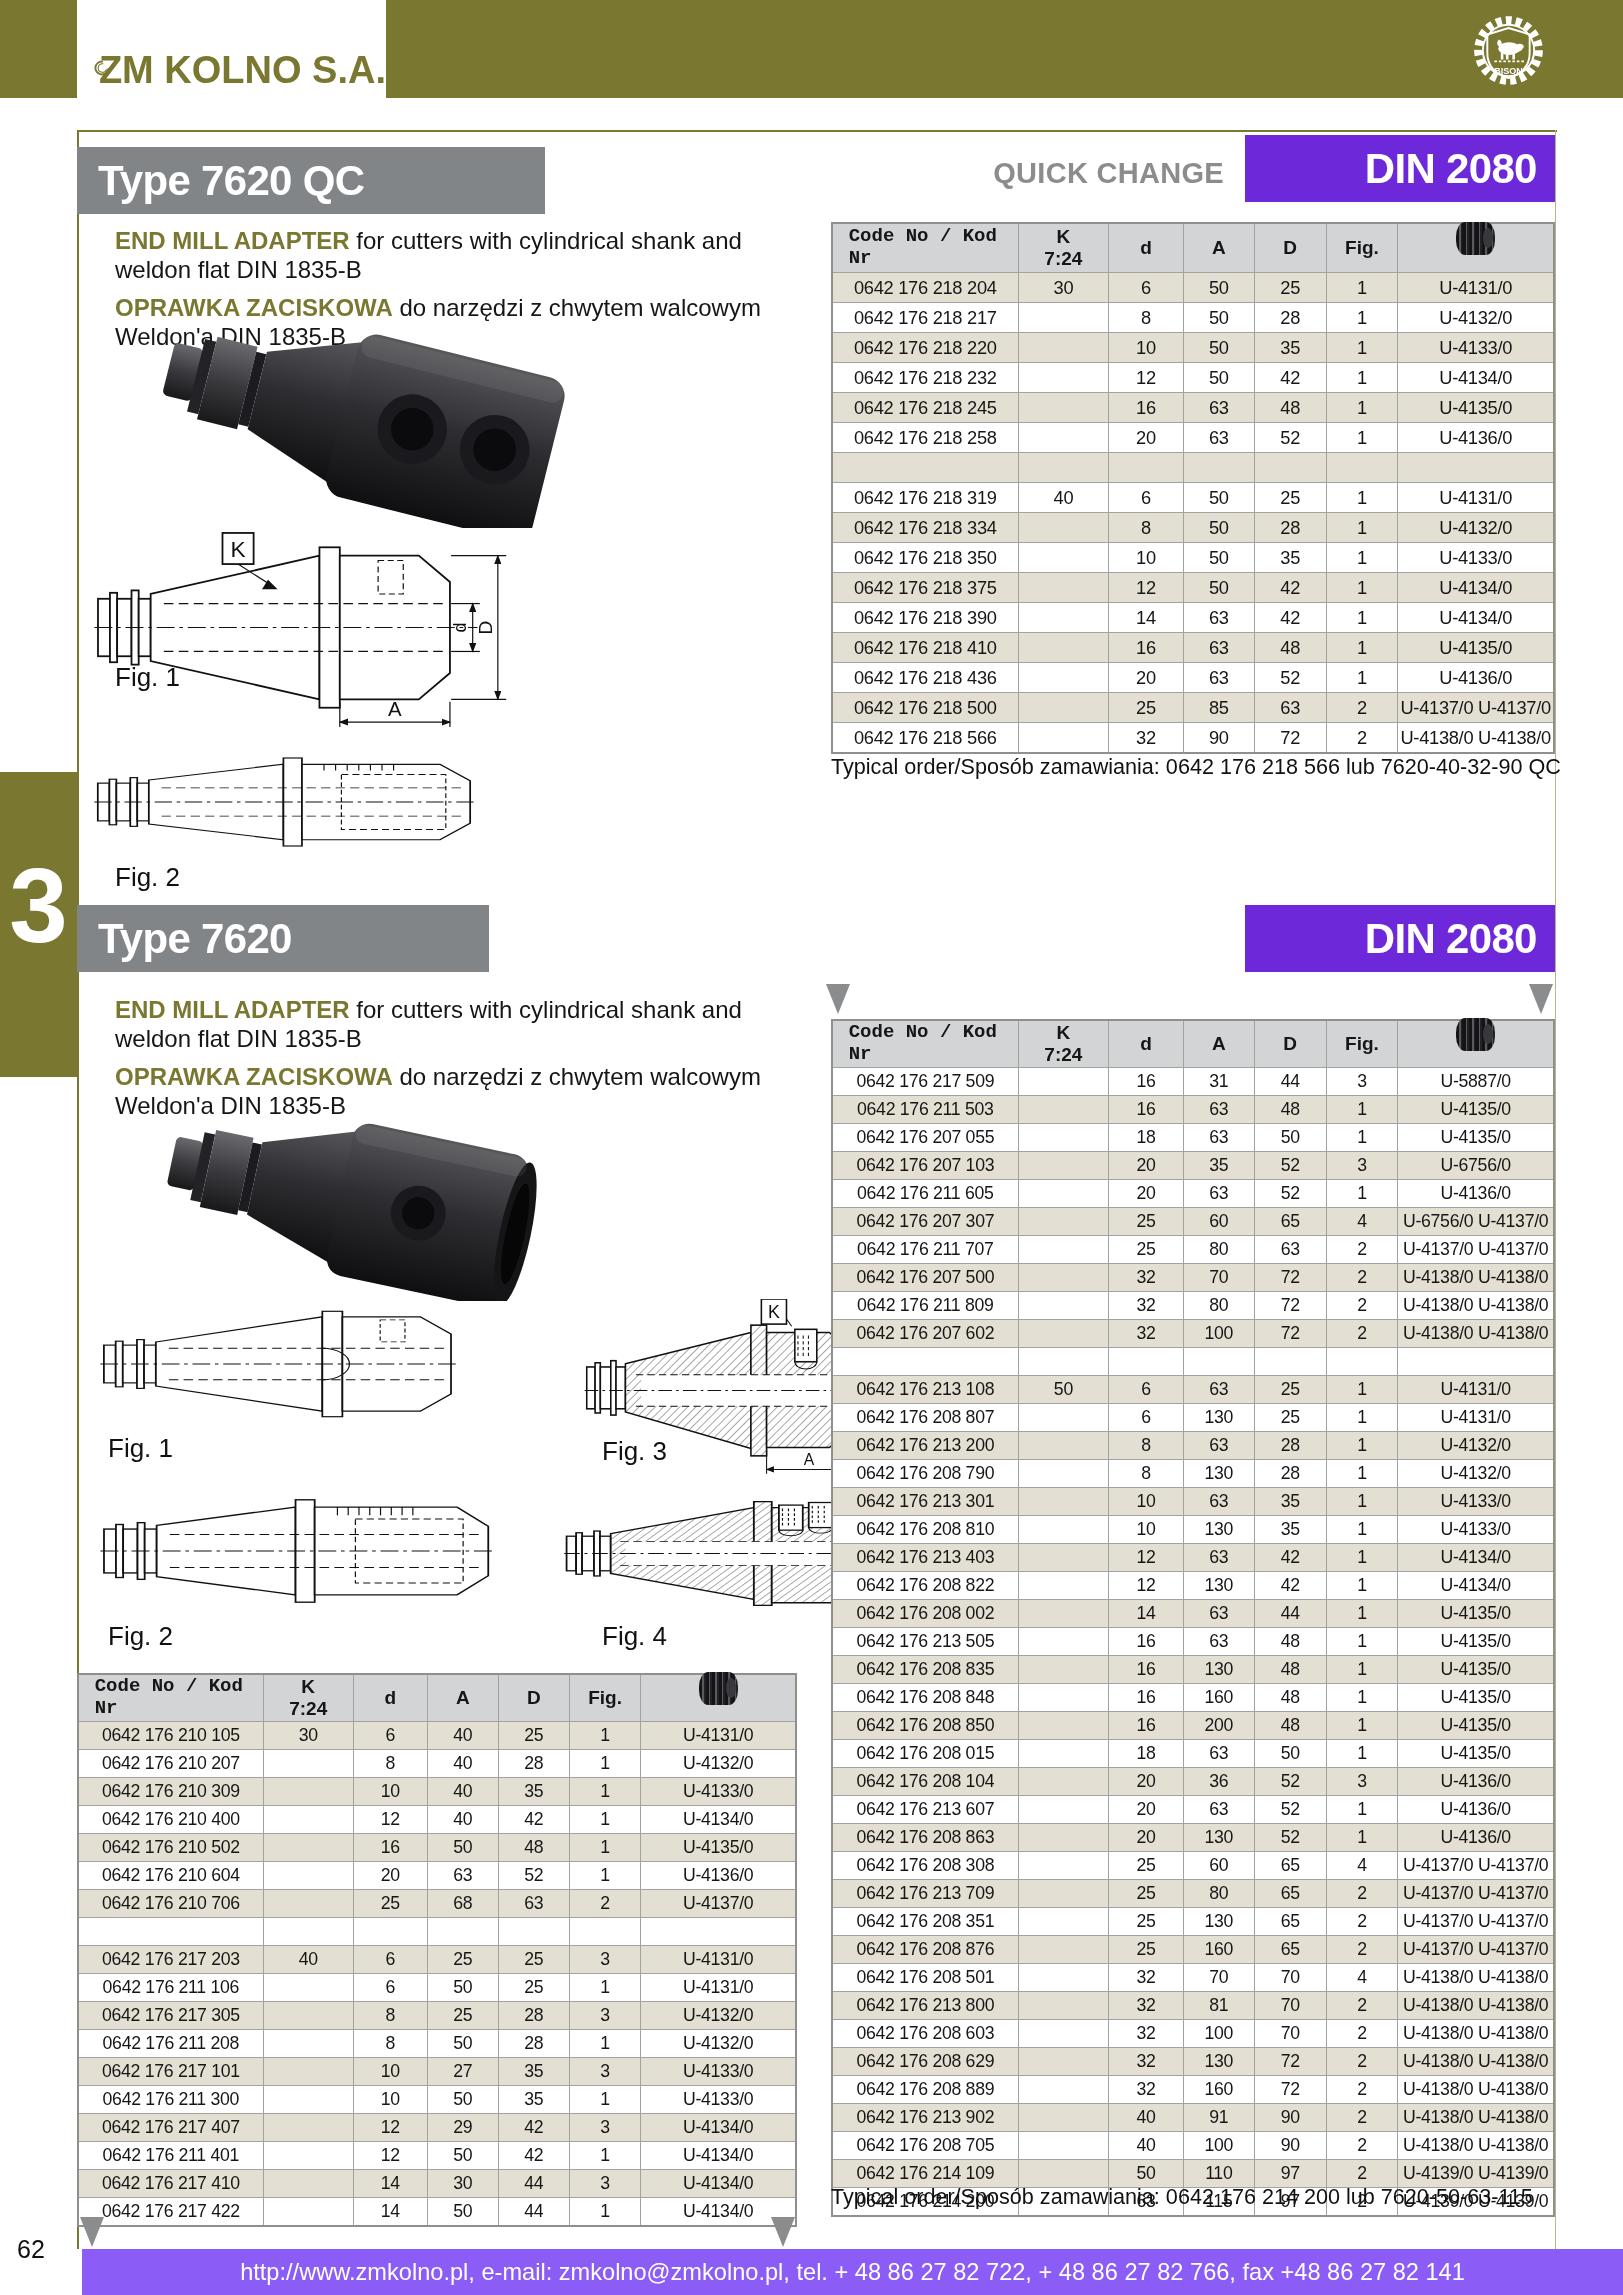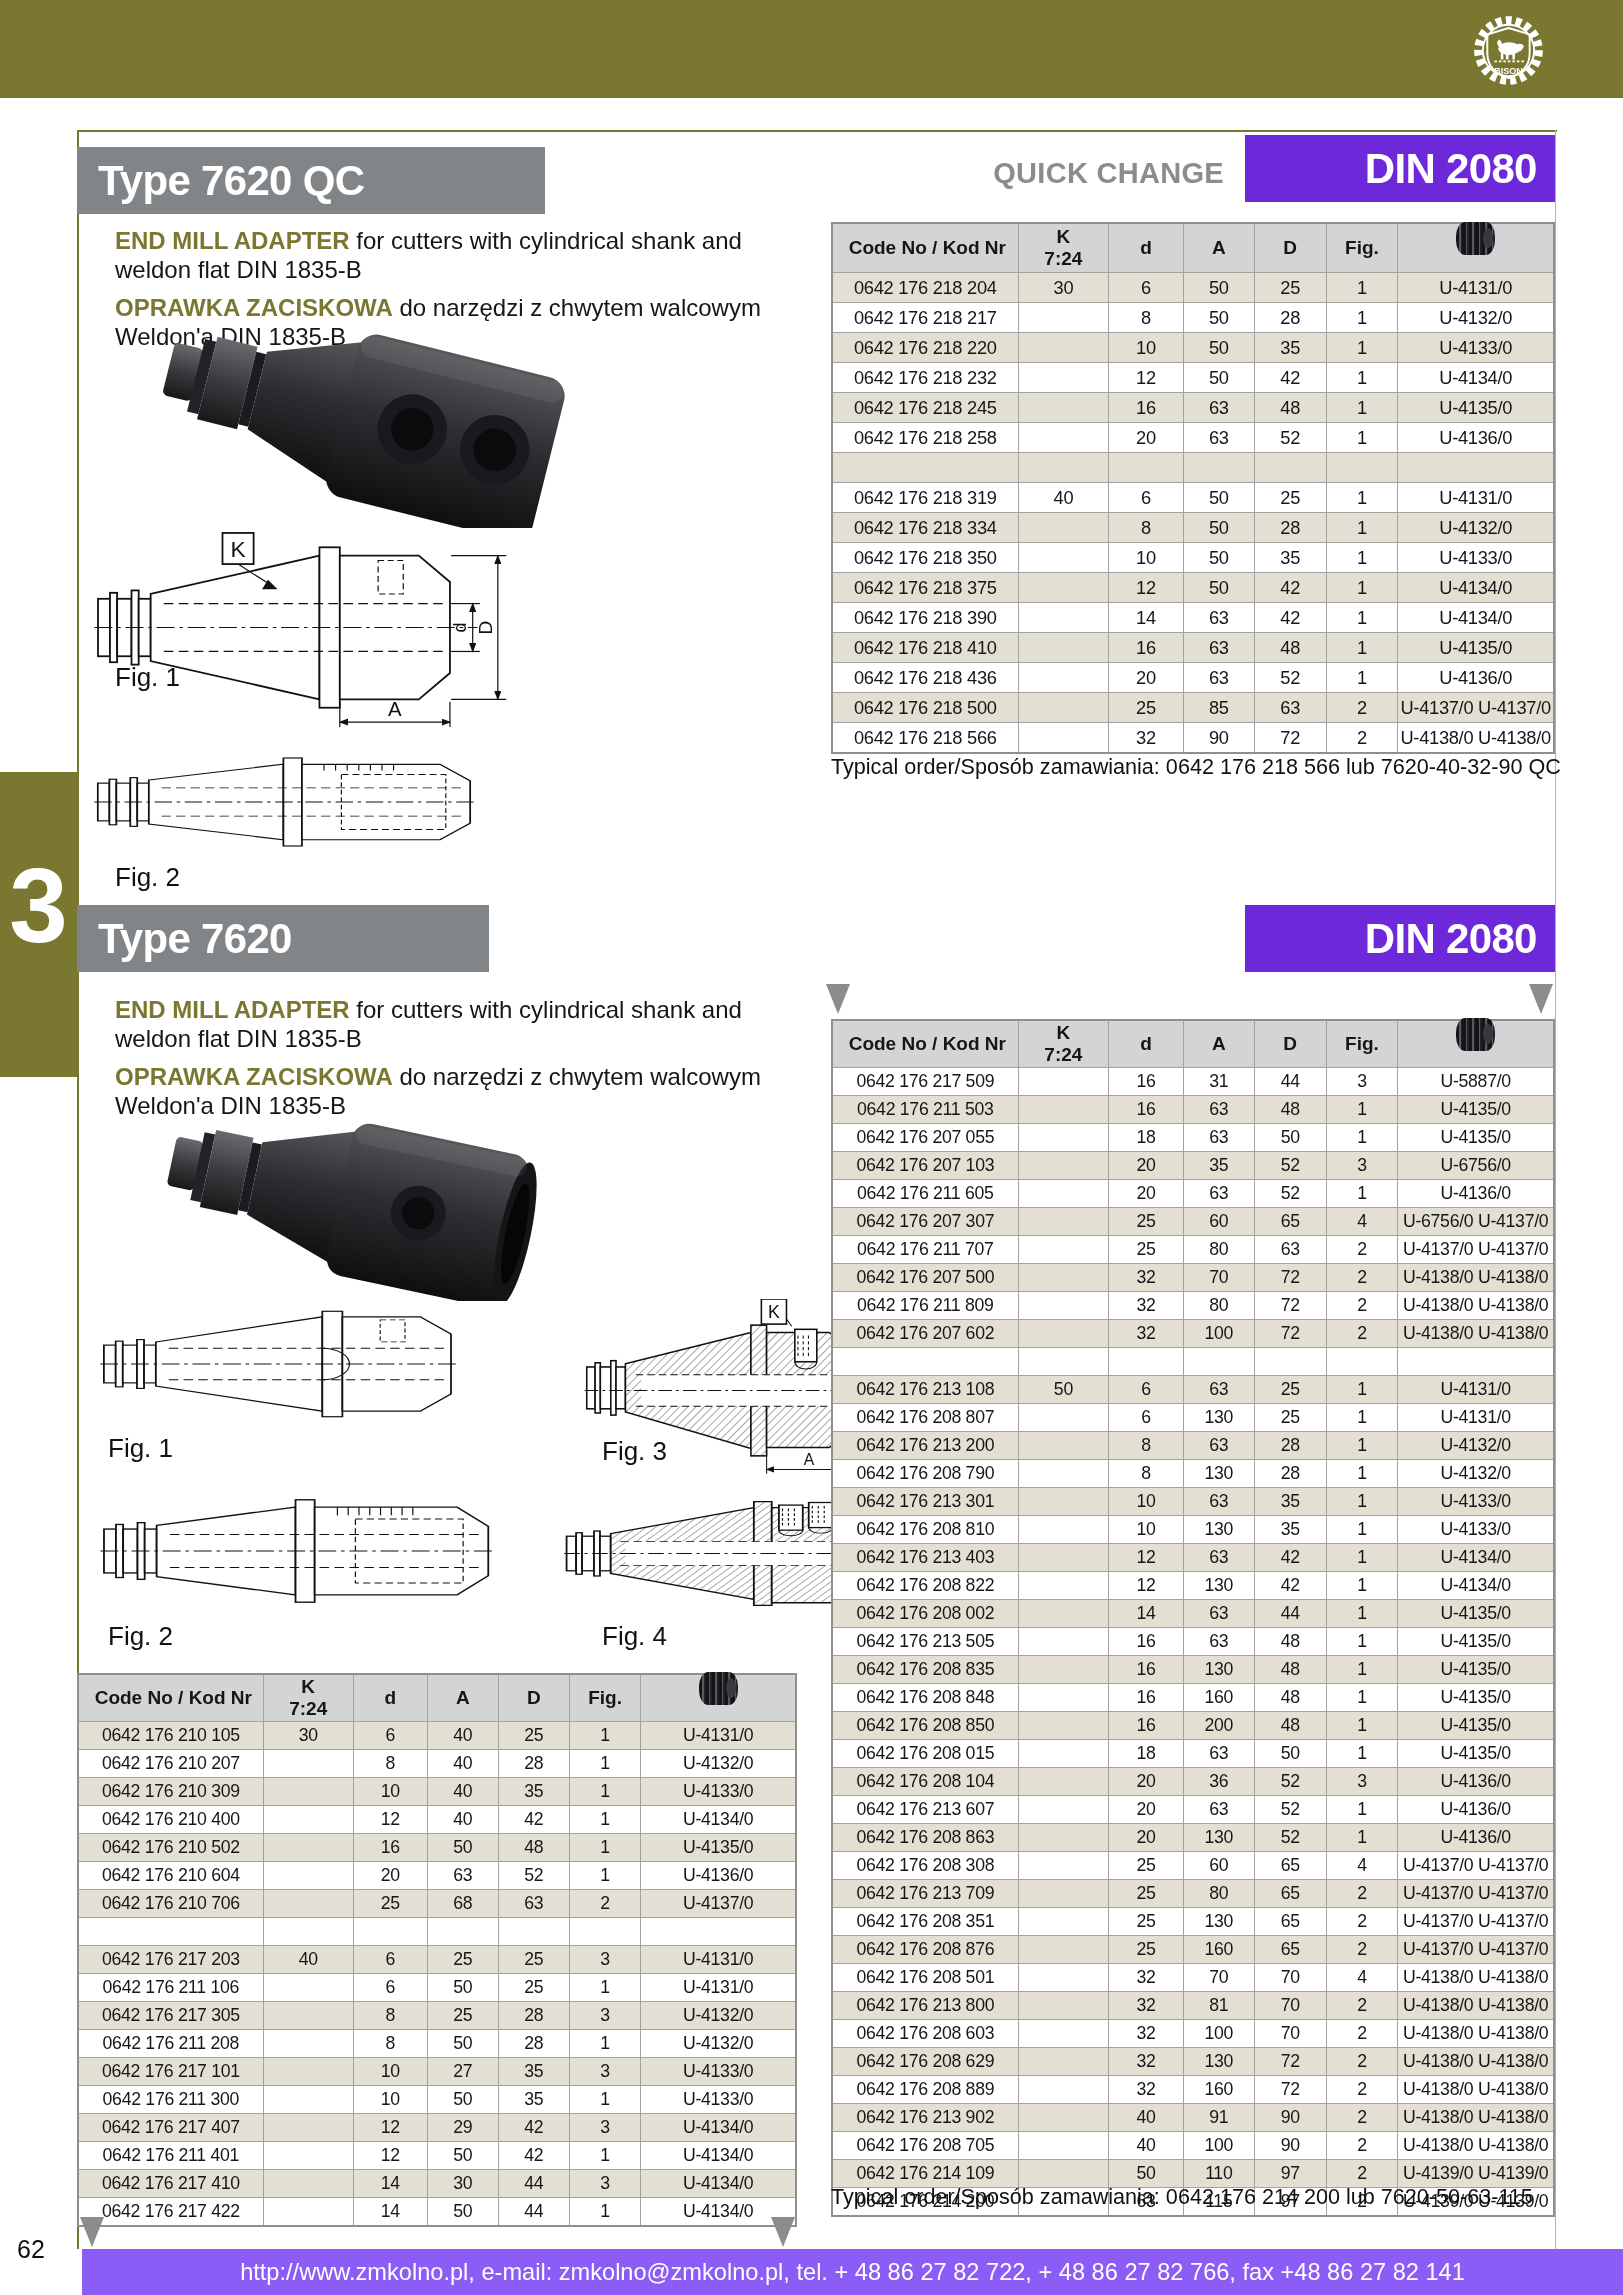--- a/index.html
+++ b/index.html
@@ -40,21 +40,21 @@
   
   .figcap{position:absolute;font-size:26px;color:#111;}
   svg text{font-family:"Liberation Sans",sans-serif;fill:#111;}
   .lineart{position:absolute;}
 
   
   .tbl-wrap{position:absolute;}
   .ptable{border-collapse:collapse;table-layout:fixed;width:100%;background:#fff;border:2px solid #8f8f8d;}
   .ptable th,.ptable td{border:1.3px solid #a2a2a0;vertical-align:middle;overflow:visible;padding:0;}
   .ptable th{background:#d3d4d6;font-weight:bold;font-size:19px;height:48px;text-align:center;line-height:21.6px;}
-  .ptable th.code{text-align:left;padding-left:15.7px;}
+  .ptable th.code{text-align:left;padding-left:15.7px;font-family:Liberation Mono, monospace;}
   .ptable td{height:29px;font-size:18.3px;text-align:center;letter-spacing:-0.3px;white-space:nowrap;}
   .t-sm .ptable th{height:46px;}
   .t-sm .ptable td{height:27px;font-size:17.7px;}
   .ptable tr.shade td{background:#e3e0d3;}
   .ptable th:nth-child(1){width:23.4%;}
   .ptable th:nth-child(2){width:12.4%;}
   .ptable th:nth-child(3){width:10.2%;}
   .ptable th:nth-child(4){width:9.7%;}
   .ptable th:nth-child(5){width:9.8%;}
   .ptable th:nth-child(6){width:9.8%;}
@@ -99,20 +99,27 @@
       </marker>
   <marker id="arrS" markerWidth="16" markerHeight="12" refX="2" refY="6" orient="auto" markerUnits="userSpaceOnUse">
         <path d="M16,0L0,6L16,12z" fill="#111"></path>
       </marker>
  </defs>
 </svg>
 
 <div id="page">
 
   <header class="topbar">
+    <div class="logobox">
+      <svg class="swoosh" viewBox="0 0 72 72">
+        <path d="M38,6 A30,30 0 1 0 66,42" fill="none" stroke="#7a7730" stroke-width="9" stroke-linecap="round"></path>
+        <path d="M42,16 A20,20 0 1 0 58,44" fill="none" stroke="#7a7730" stroke-width="5" stroke-linecap="round"></path>
+      </svg>
+      <span class="logotext">ZM KOLNO S.A.</span>
+    </div>
     <svg class="emblem" viewBox="0 0 120 120">
       <circle cx="60" cy="60" r="47" fill="none" stroke="#fff" stroke-width="13" stroke-dasharray="9 6.5"></circle>
       <circle cx="60" cy="60" r="40" fill="#7a7730" stroke="#fff" stroke-width="3"></circle>
       <path d="M60,25 L93,35 V64 Q93,93 60,103 Q27,93 27,64 V35 Z" fill="none" stroke="#fff" stroke-width="3"></path>
       <g fill="#fff">
         <ellipse cx="61" cy="57" rx="17" ry="10"></ellipse>
         <path d="M74,50 q8,-2 10,4 l-4,6 q-4,3 -8,1 z"></path>
         <rect x="48" y="63" width="4" height="11"></rect>
           <rect x="56" y="63" width="4" height="11"></rect>
           <rect x="66" y="63" width="4" height="11"></rect>

